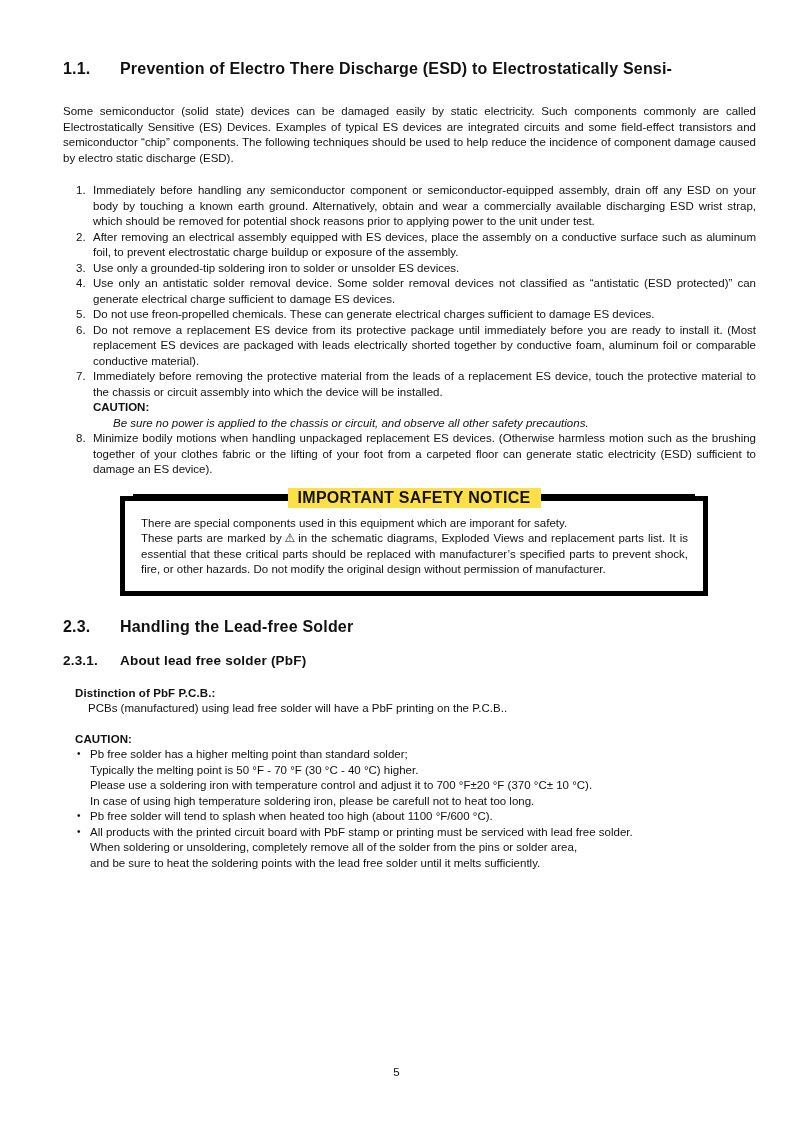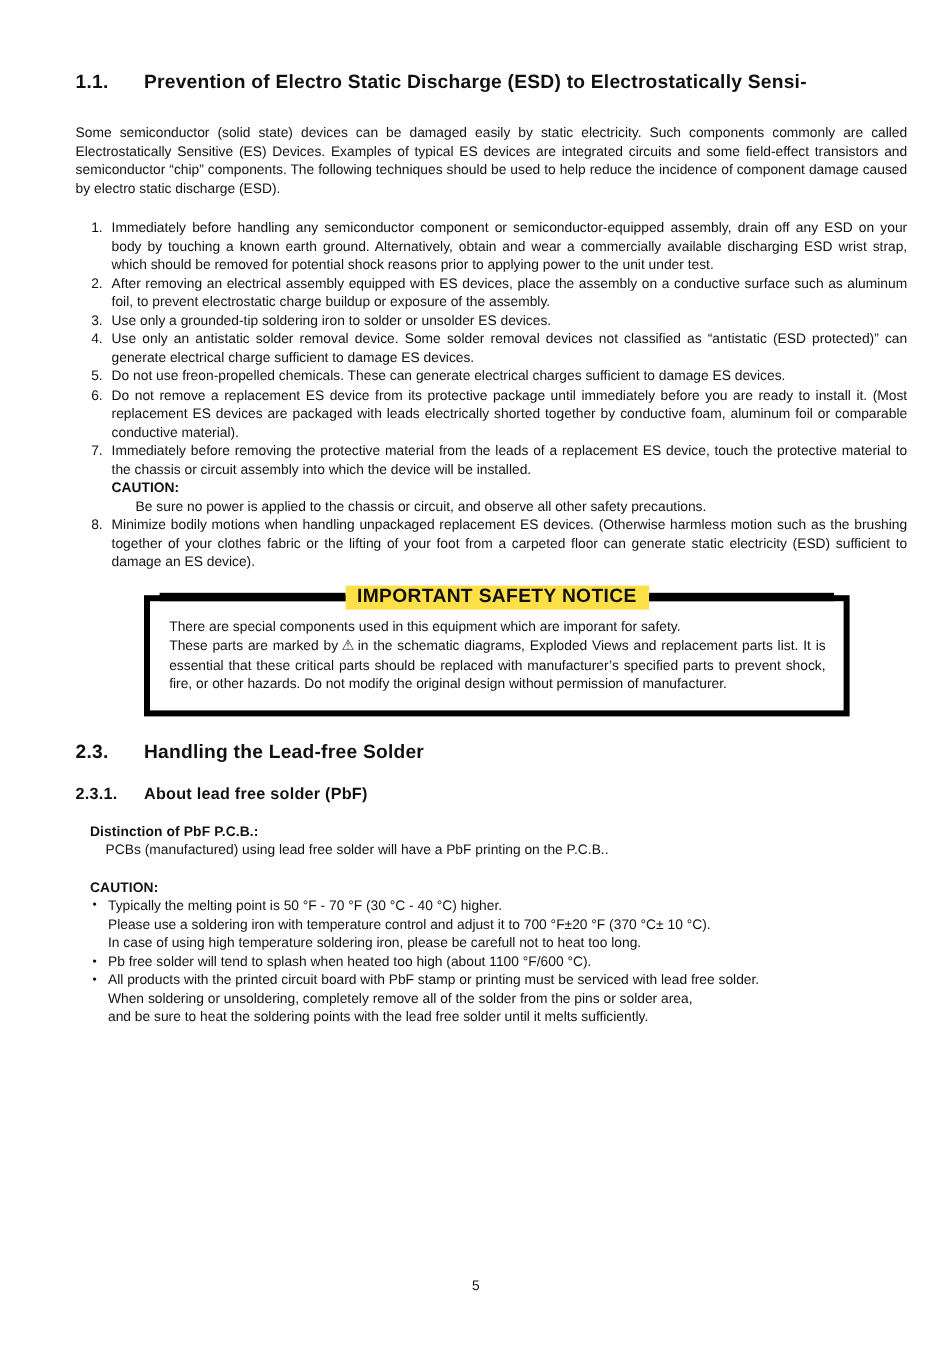--- a/index.html
+++ b/index.html
@@ -57,21 +57,21 @@
     line-height: 15.5px;
     text-align: justify;
   }
   .li .num {
     position: absolute;
     left: 13px;
     top: 0;
     text-align: left;
   }
   .li .caution-label { font-weight: bold; text-align: left; }
-  .li .caution-body { padding-left: 20px; text-align: left; }
+  .li .caution-body { padding-left: 20px; text-align: left; font-style: italic; }
   
   .notice-box {
     position: relative;
     margin-left: 57px;
     margin-top: 18px;
     width: 588px;
     border: 5px solid #000;
     padding: 15px 15px 13px 16px;
   }
   .notice-title-row {
@@ -137,21 +137,21 @@
 </style>
 </head>
 <body>
 
 <div class="page">
   <div class="content">
 
     <div class="h-main h22">
       <span class="hnum">1.1.</span>
       <span class="htext">
-        <div>Prevention of Electro Static Discharge (ESD) to Electrostatically Sensi-</div>
+        <div>Prevention of Electro There Discharge (ESD) to Electrostatically Sensi-</div>
       </span>
     </div>
 
     <p class="body-text just intro">Some semiconductor (solid state) devices can be damaged easily by static electricity. Such components commonly are called Electrostatically Sensitive (ES) Devices. Examples of typical ES devices are integrated circuits and some field-effect transistors and semiconductor “chip” components. The following techniques should be used to help reduce the incidence of component damage caused by electro static discharge (ESD).</p>
 
     <div class="esd-list">
       <div class="li">
         <span class="num">1.</span>
         <div>Immediately before handling any semiconductor component or semiconductor-equipped assembly, drain off any ESD on your body by touching a known earth ground. Alternatively, obtain and wear a commercially available discharging ESD wrist strap, which should be removed for potential shock reasons prior to applying power to the unit under test.</div>
       </div>
@@ -211,20 +211,21 @@
     <div class="sub-block distinction">
       <div class="bold-label">Distinction of PbF P.C.B.:</div>
       <div class="body-text dtext">PCBs (manufactured) using lead free solder will have a PbF printing on the P.C.B..</div>
     </div>
 
     <div class="sub-block caution-block">
       <div class="bold-label">CAUTION:</div>
 
       <div class="bullet-row">
         <span class="marker">•</span>
+        <div>Pb free solder has a higher melting point than standard solder;</div>
         <div>Typically the melting point is 50 °F - 70 °F (30 °C - 40 °C) higher.</div>
         <div>Please use a soldering iron with temperature control and adjust it to 700 °F±20 °F (370 °C± 10 °C).</div>
         <div>In case of using high temperature soldering iron, please be carefull not to heat too long.</div>
       </div>
 
       <div class="bullet-row">
         <span class="marker">•</span>
         <div>Pb free solder will tend to splash when heated too high (about 1100 °F/600 °C).</div>
       </div>
 

